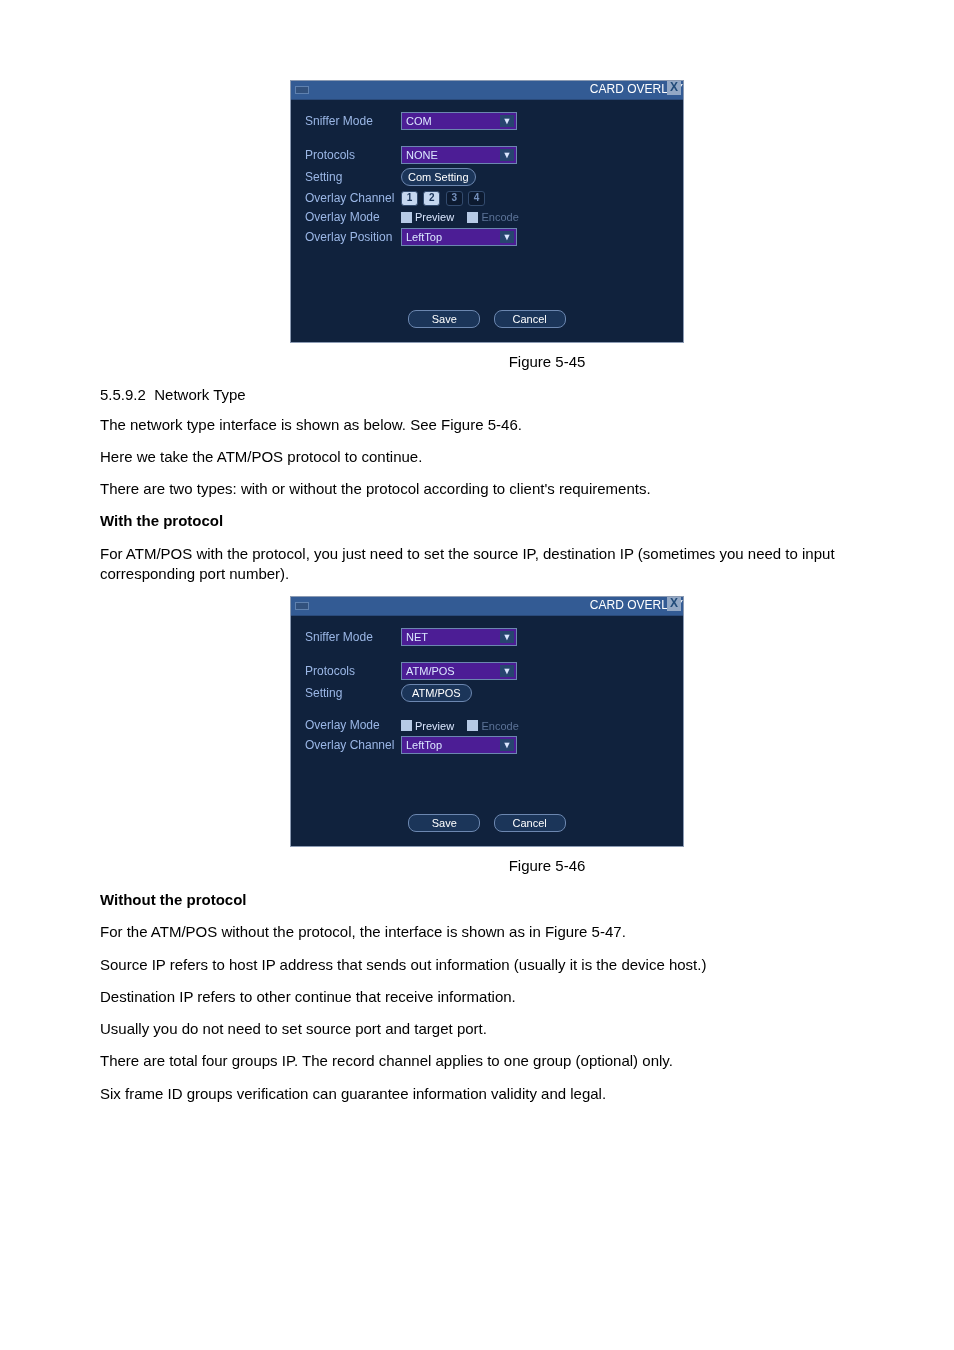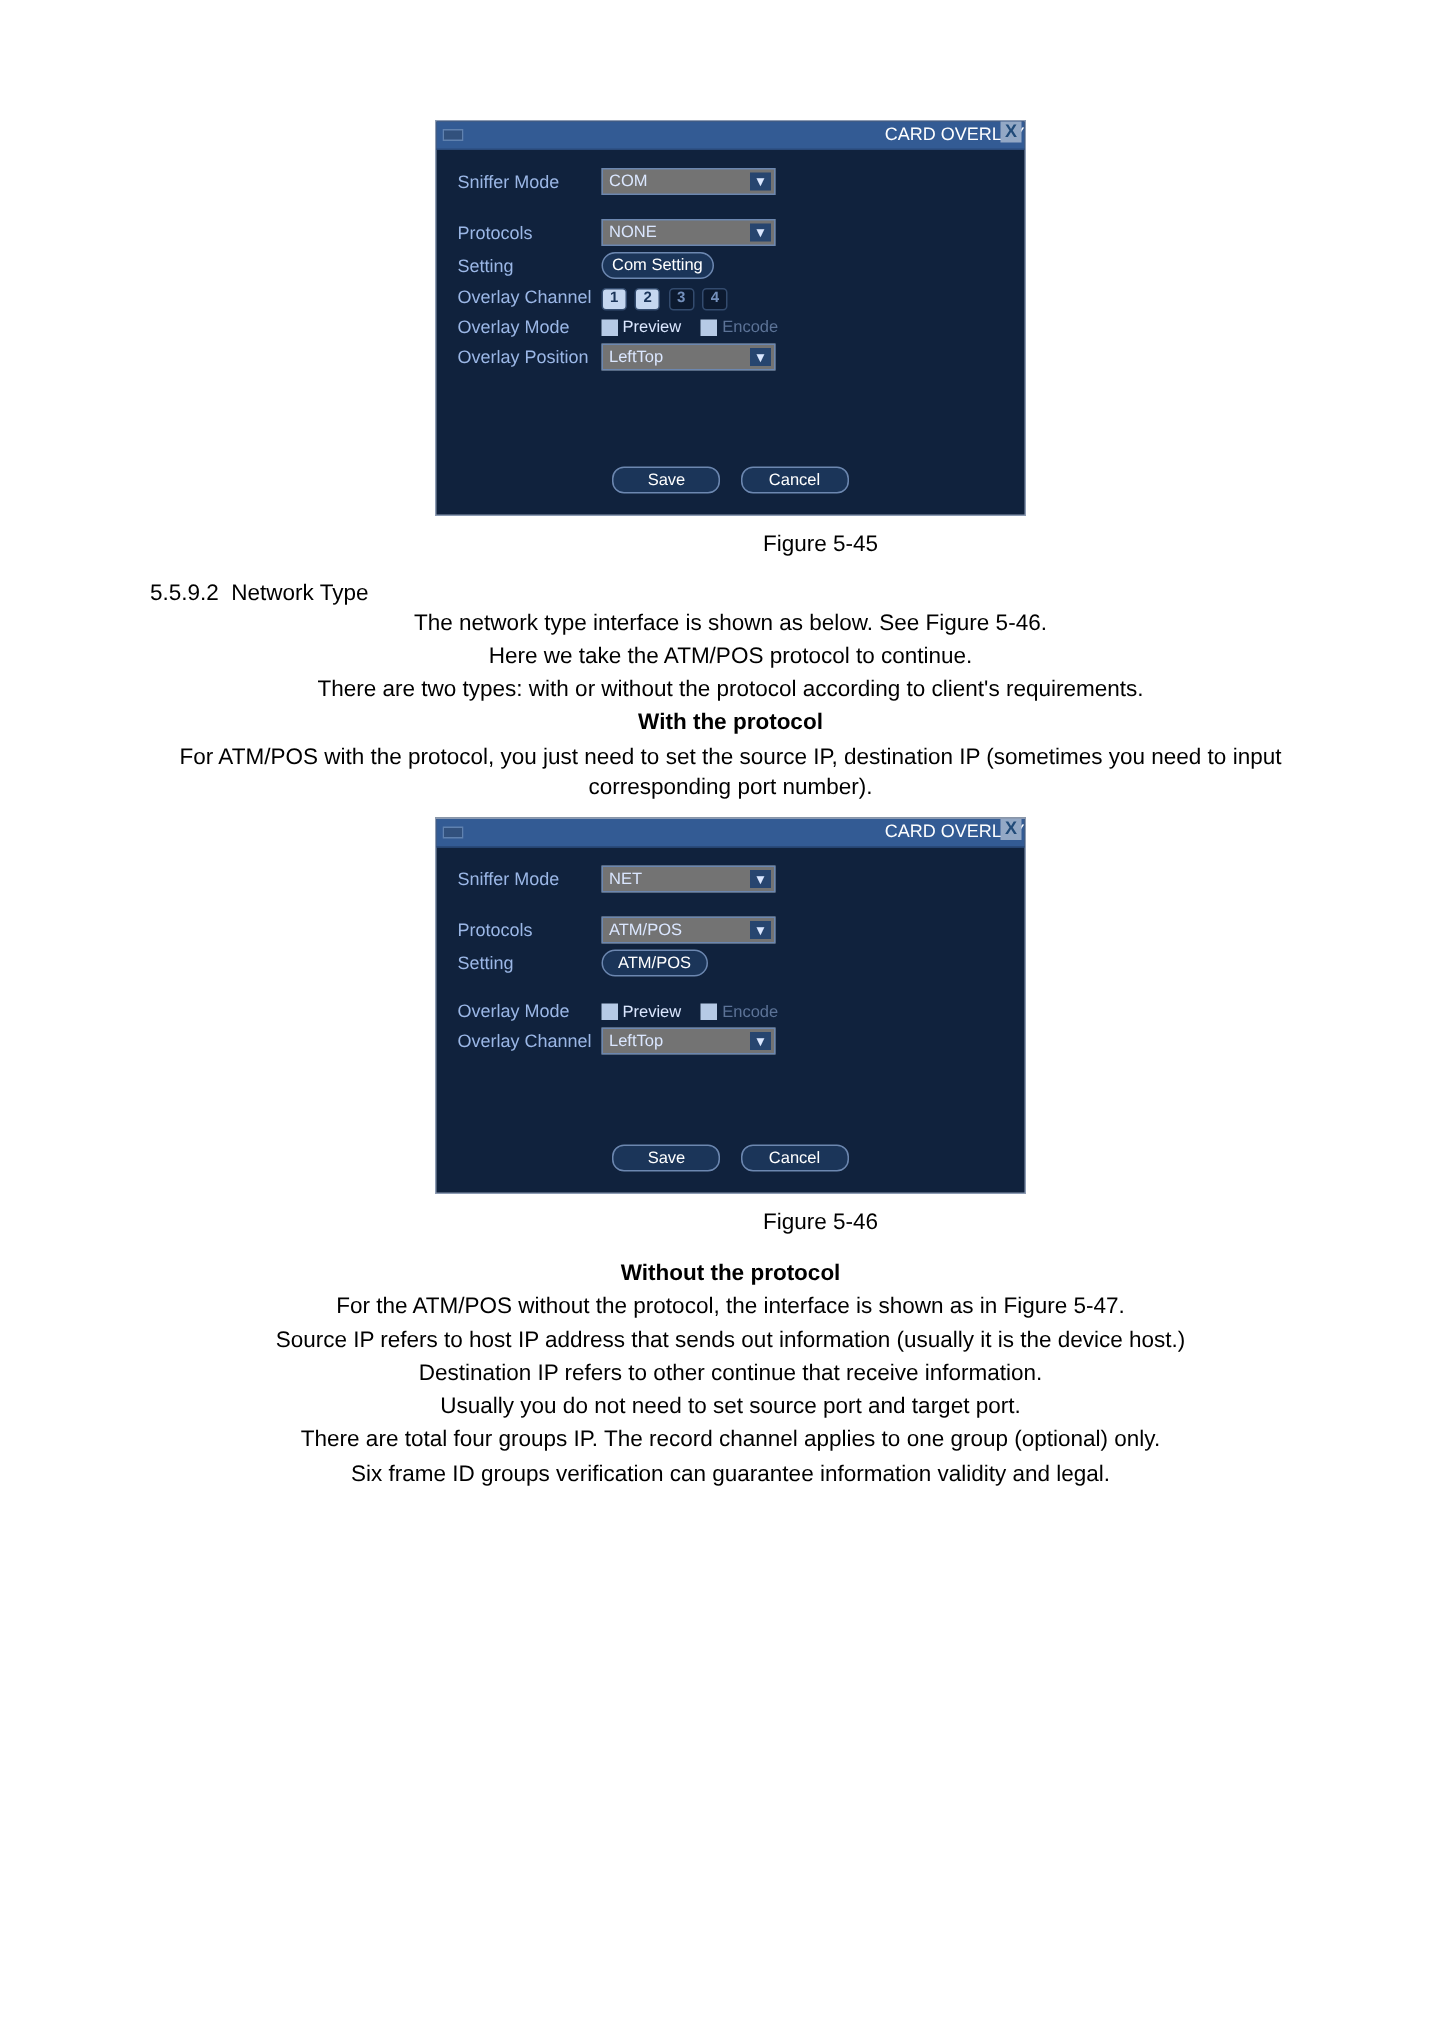--- a/index.html
+++ b/index.html
@@ -76,21 +76,21 @@
     width: 96px;
     color: #9bb7e6;
   }
   .select {
     display: inline-flex;
     align-items: center;
     justify-content: space-between;
     width: 108px;
     height: 16px;
     padding: 0 2px 0 4px;
-    background: #737373;
+    background: #4c1d95;
     border: 1px solid #6c87b0;
     color: #dbe7ff;
     font-size: 11px;
   }
   .select .caret {
     width: 14px;
     height: 12px;
     display: inline-flex;
     align-items: center;
     justify-content: center;
@@ -152,21 +152,21 @@
   }
   .chklabel.dim { color: #5c7397; }
   .spacer { height: 8px; }
   .figcap {
     text-align: center;
     padding-left: 120px;
     font-size: 15px;
     margin: 10px 0 16px 0;
   }
   .sec-num { font-size: 15px; }
-  .para { margin: 2px 0; line-height: 1.35; text-align: center; }
+  .para { margin: 12px 0; line-height: 1.35; }
   .ul { font-weight: bold; }
   h4 { margin: 0; font-size: 15px; font-weight: normal; }
 </style>
 </head>
 <body>
 
 <div class="page">
 
   <div class="dialog-wrap">
     <div class="dialog">

